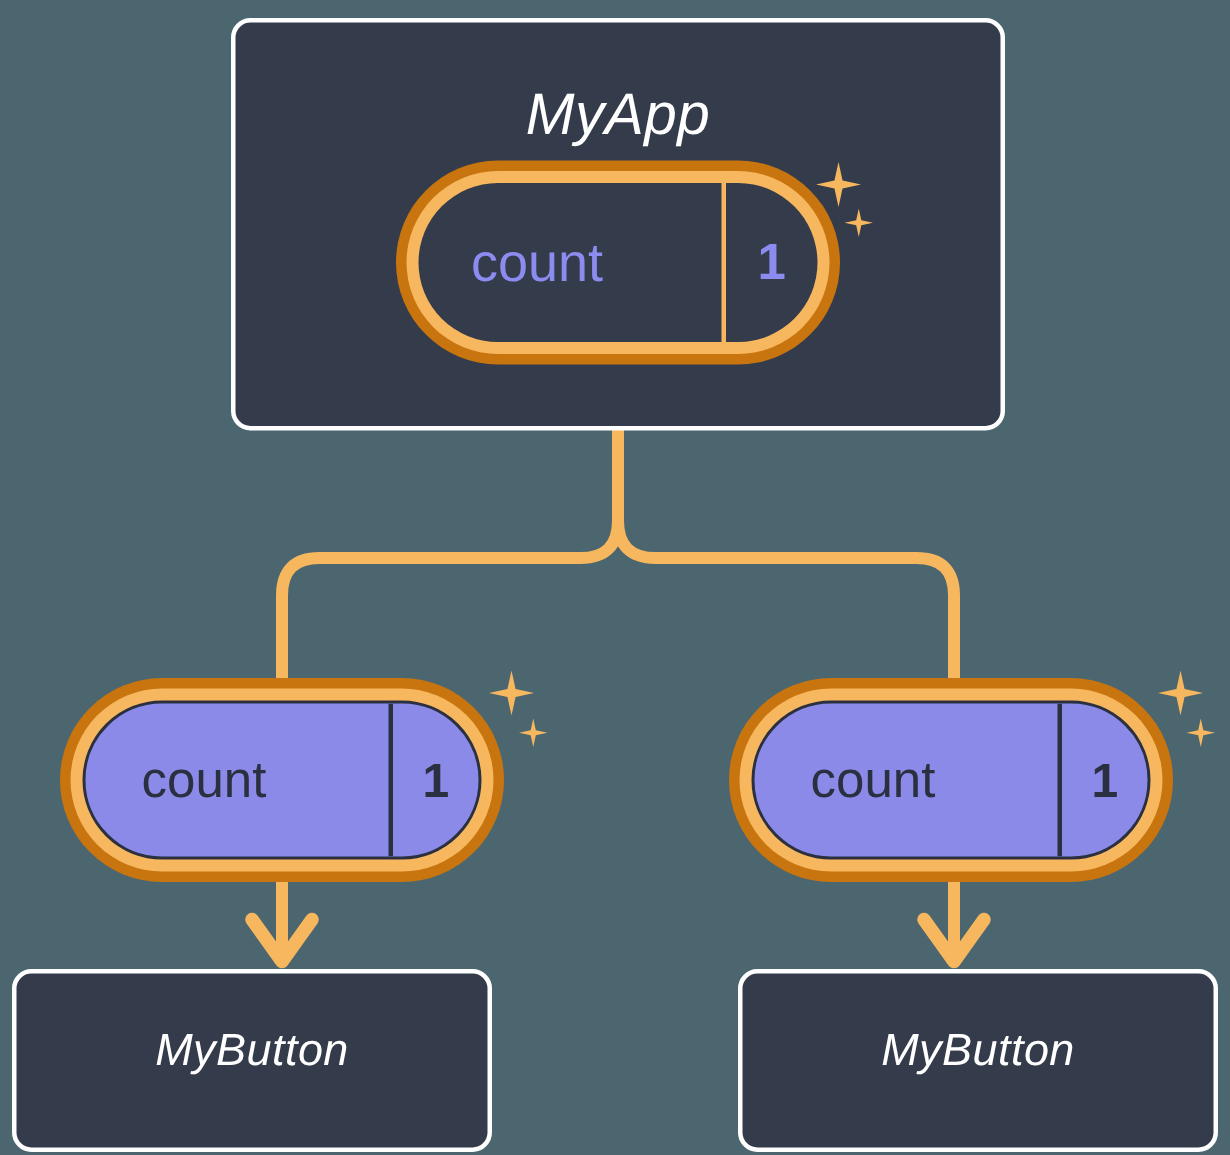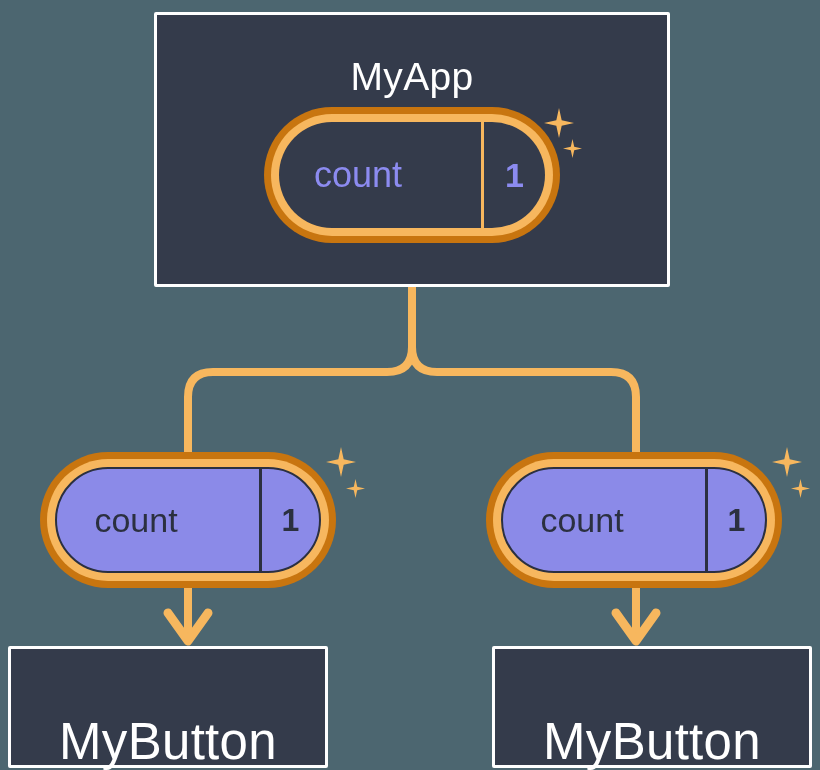--- a/index.html
+++ b/index.html
@@ -28,21 +28,22 @@
     height: 770px;
     pointer-events: none;
   }
 
   
   .card {
     position: absolute;
     box-sizing: border-box;
     background: #343b4b;
     border: 3px solid #ffffff;
-    border-radius: 2px;
+    border-radius: 13px;
+    font-style: italic;
   }
   .card-title {
     position: absolute;
     left: 0;
     right: 0;
     text-align: center;
     color: #ffffff;
     font-weight: 400;
     letter-spacing: 0.3px;
     white-space: nowrap;
@@ -58,22 +59,21 @@
     top: 40px;
     font-size: 39px;
   }
 
   .card-mybutton {
     height: 122px;
     top: 646px;
   }
   .card-mybutton .card-title {
     top: 35px;
-    font-size: 51px;
-    margin-top: 28px;
+    font-size: 30px;
   }
   #card-mybutton-left  { left: 8px;   width: 320px; }
   #card-mybutton-right { left: 492px; width: 320px; }
 
   
   .pill {
     position: absolute;
     box-sizing: border-box;
     display: flex;
     align-items: stretch;

